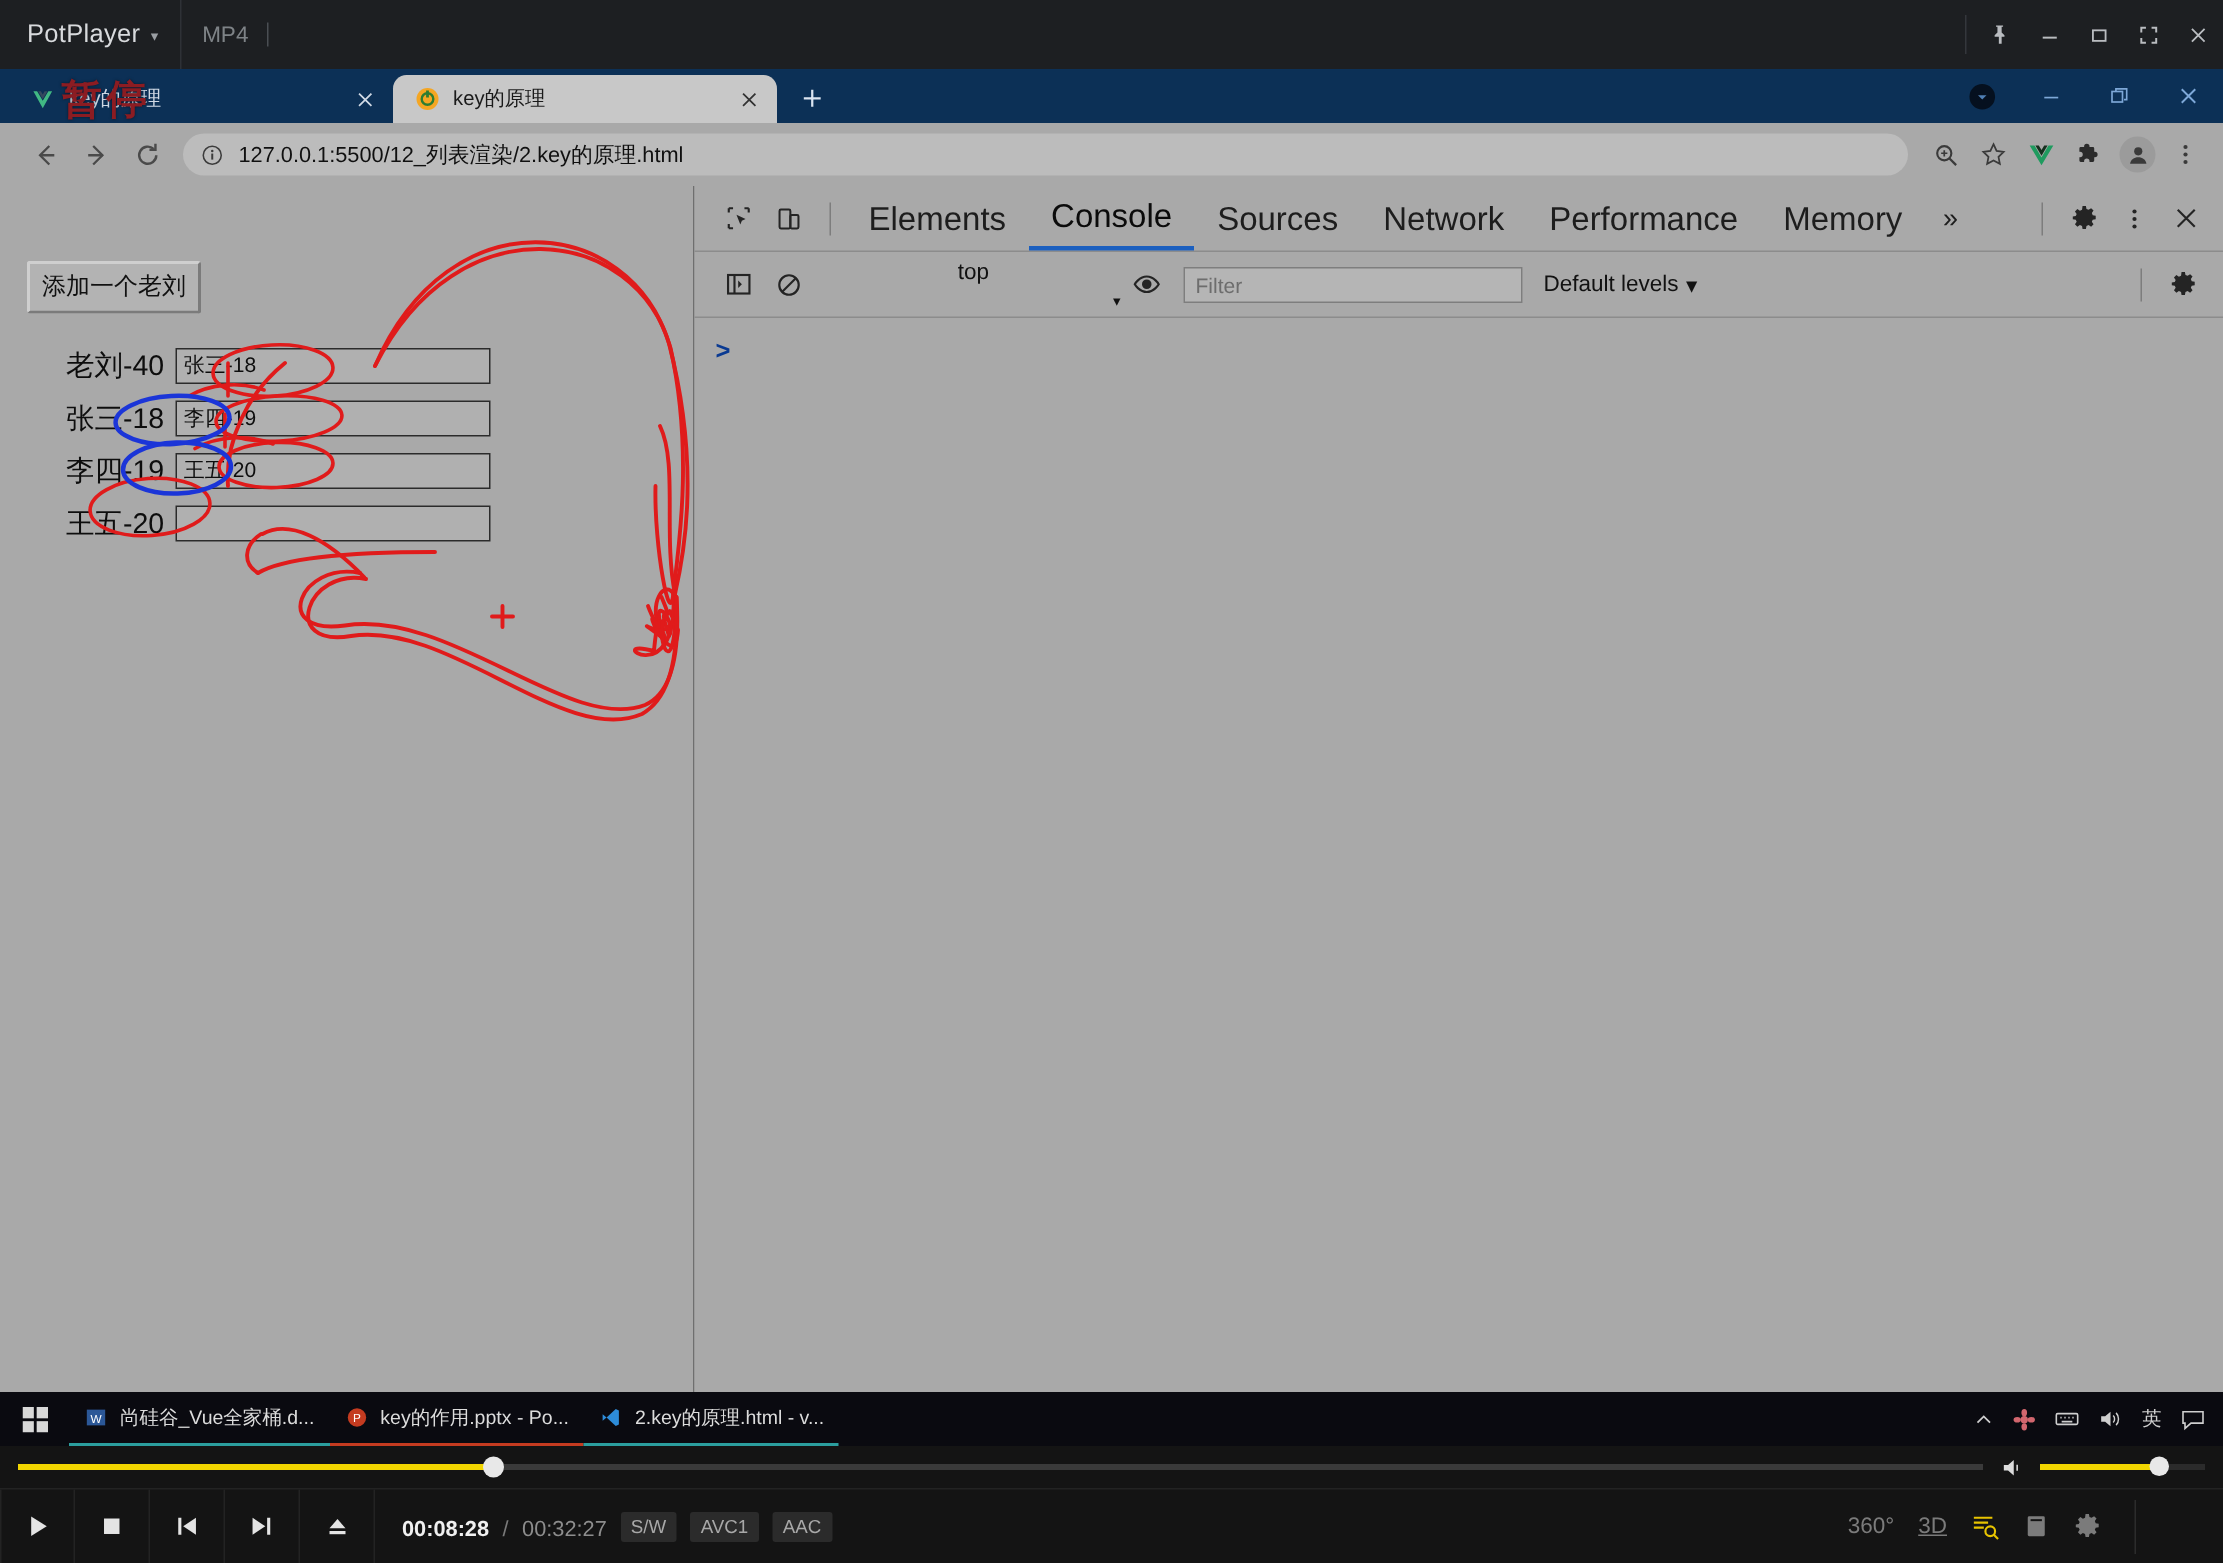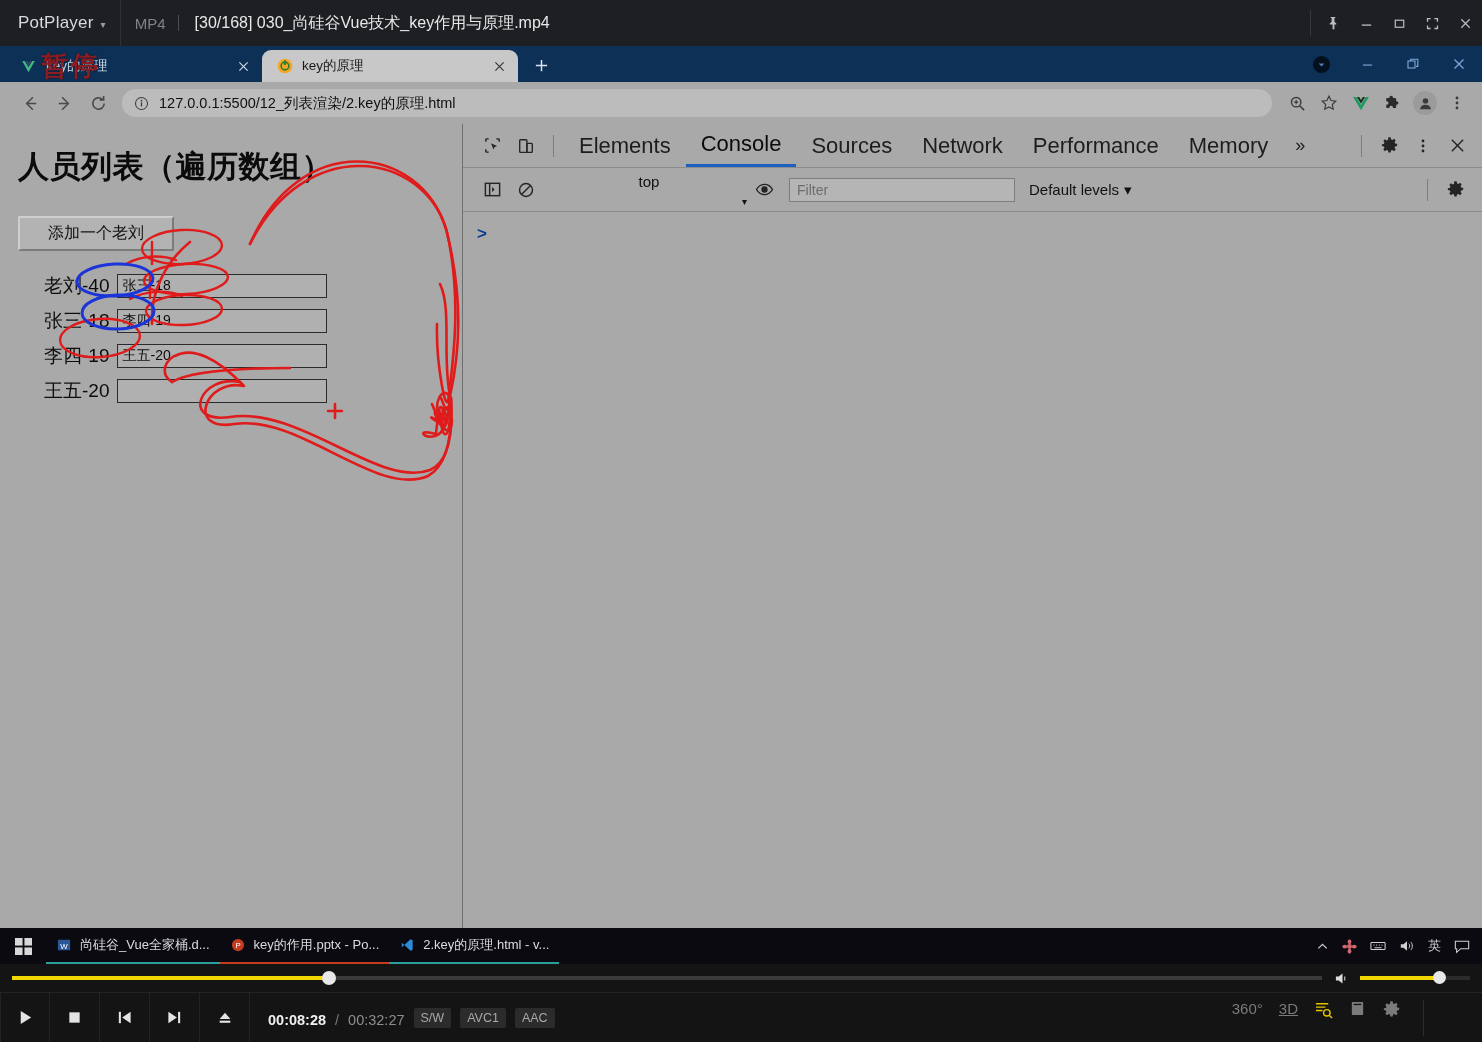--- a/index.html
+++ b/index.html
@@ -74,21 +74,21 @@
   .omnibox .siteinfo { color: #3c3c3c; display:flex; align-items:center; }
   .omnibox .url { font-size: 14.5px; color: #101010; white-space: nowrap; }
   .tb-icon { width: 30px; height: 30px; display:flex; align-items:center; justify-content:center; color:#3a3a3a; }
   .avatar-circle { width:24px; height:24px; border-radius:50%; background:#9b9b9b; display:flex; align-items:center; justify-content:center; }
 
   
   .content { display: flex; height: 806px; background: #a9a9a9; }
   .viewport { width: 462px; background: #a9a9a9; position: relative; padding: 22px 18px; }
   .page-h1 { font-size: 31px; font-weight: bold; color: #0b0b0b; letter-spacing: .5px; }
   .add-btn {
-    margin-top: 28px; font-size: 16px; padding: 5px 28px;
+    margin-top: 28px; font-size: 16px; padding: 5px 8px;
     background: #b3b3b3; border: 2px outset #cfcfcf; color: #111; border-radius: 2px;
   }
   ul.people { margin: 22px 0 0 26px; list-style: disc; }
   ul.people li { font-size: 19px; color: #0d0d0d; margin-bottom: 9px; display: flex; align-items: center; gap: 8px; }
   ul.people li .lbl { white-space: nowrap; }
   ul.people li input.row-input {
     width: 210px; height: 24px; font-size: 14px;
     background: #b0b0b0; border: 1px solid #2b2b2b; color: #0d0d0d;
     padding: 0 4px; font-family: "Liberation Sans", sans-serif;
   }
@@ -154,41 +154,40 @@
   .vol .vfill { position: absolute; left:0; top:0; height:4px; background:#f2d600; width: 72%; }
   .vol .vknob { position:absolute; left:72%; top:-5px; width:13px; height:13px; border-radius:50%; background:#e8e8e8; margin-left:-6px; }
   .btn-row { height: 50px; display: flex; align-items: center; border-top: 1px solid #232323; }
   .pbtn { width: 50px; height: 50px; display: flex; align-items: center; justify-content: center; color: #e4e4e4; border-right: 1px solid #232323; }
   .pbtn:first-child { border-left: 1px solid #232323; }
   .timebox { display: flex; align-items: flex-end; gap: 9px; padding-left: 18px; font-size: 14.5px; font-family: "Liberation Sans", sans-serif; }
   .t-cur { color: #f0f0f0; font-weight: bold; }
   .t-slash { color: #7a7a7a; }
   .t-total { color: #8d8d8d; }
   .codec { background: #2b2b2b; color: #a8a8a8; font-size: 12.5px; padding: 3px 7px; border-radius: 2px; }
-  .right-tools { margin-left: auto; display: flex; align-items: flex-start; gap: 16px; padding-right: 10px; color: #7b7b7b; }
+  .right-tools { margin-left: auto; display: flex; align-items: center; gap: 16px; padding-right: 10px; color: #7b7b7b; }
   .rt-sep { width: 1px; height: 36px; background: #2c2c2c; margin: 0 6px; }
   .osd-pause {
     position: absolute; left: 14px; top: 48px; font-size: 27px; font-weight: bold;
     color: #8c1c22; letter-spacing: 3px; text-shadow: 0 0 2px rgba(0,0,0,.5); margin-left: 27px;
   }
 </style>
 </head>
 <body>
 
 <div id="app">
 
   <div class="pp-titlebar">
     <div class="pp-logo">
       <span>PotPlayer</span>
       <span class="chev">▾</span>
     </div>
     <div class="pp-sep"></div>
     <div class="pp-type">MP4</div>
     <div class="pp-vbar"></div>
-    <div class="pp-filename">[30/168] 030_尚硅谷Vue技术_key作用与原理.mp4</div>
     <div class="pp-winbtns">
       <div class="pp-divider-left"></div>
       <div class="wb">
         <svg width="15" height="15" viewBox="0 0 16 16">
             <path d="M6 1h4v1h-1v4l2 2v1H9v5H7V9H4V8l2-2V2H5V1z" fill="currentColor"></path>
           </svg>
       </div>
       <div class="wb">
         <svg width="15" height="15" viewBox="0 0 16 16">
             <rect x="3" y="9" width="10" height="1.4" fill="currentColor"></rect>
@@ -341,21 +340,20 @@
             <circle cx="8" cy="3" r="1.4"></circle>
             <circle cx="8" cy="8" r="1.4"></circle>
             <circle cx="8" cy="13" r="1.4"></circle>
           </svg>
       </div>
     </div>
 
     <div class="content">
 
       <div class="viewport">
-        <div class="page-h1">人员列表（遍历数组）</div>
         <button class="add-btn">添加一个老刘</button>
         <ul class="people">
           <li>
             <span class="lbl">老刘-40</span>
             <input class="row-input" type="text" value="张三-18" style="">
           </li>
           <li>
             <span class="lbl">张三-18</span>
             <input class="row-input" type="text" value="李四-19" style="">
           </li>

